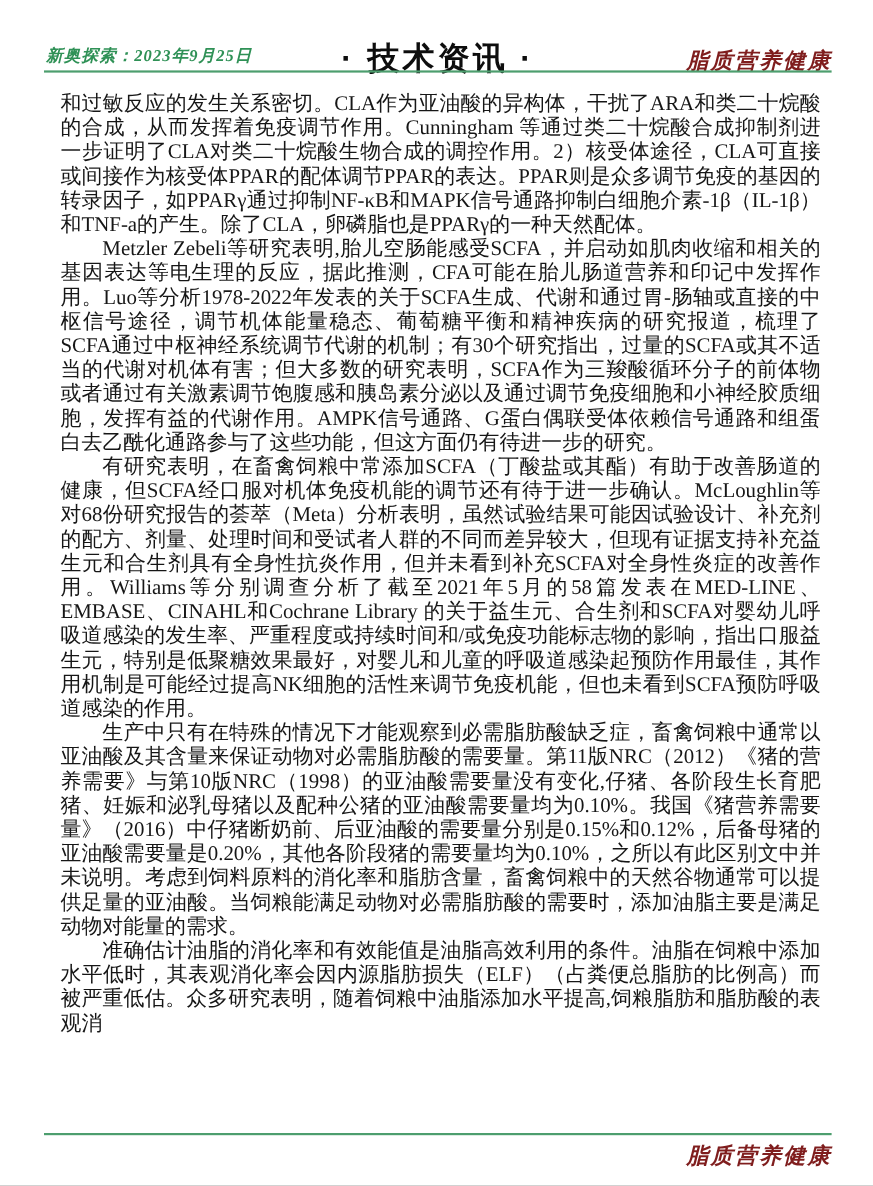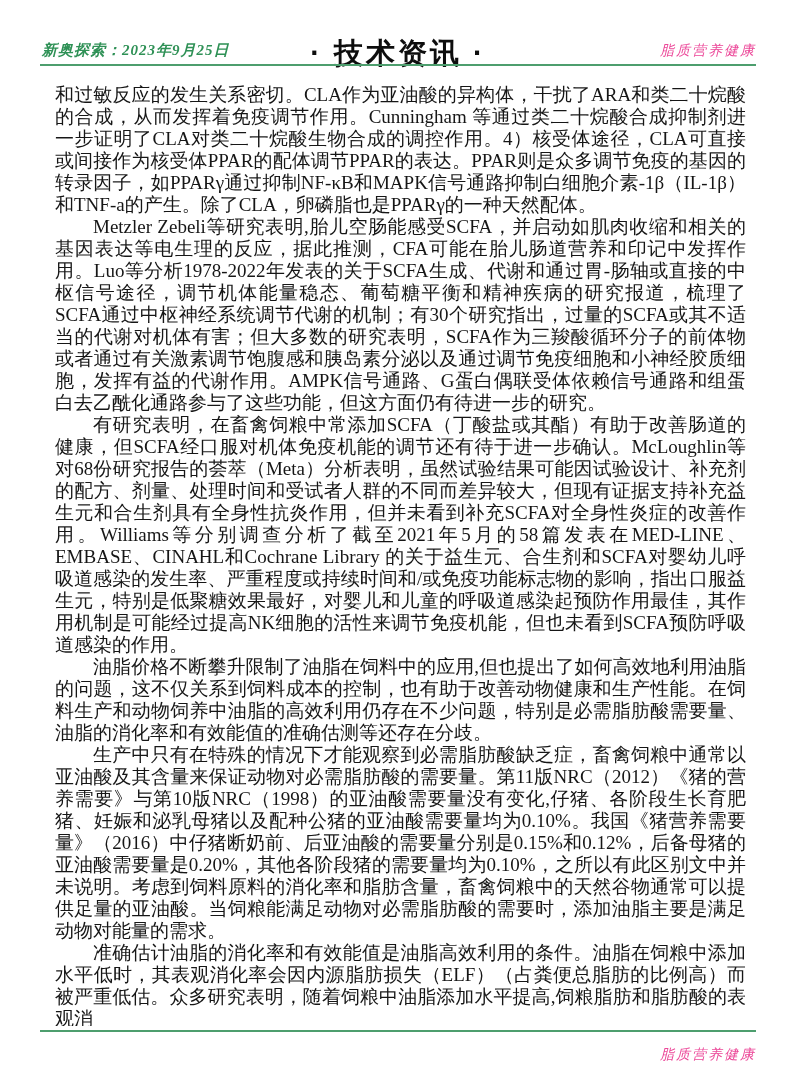--- a/index.html
+++ b/index.html
@@ -36,24 +36,24 @@
     position:absolute;left:50%;top:0;
     transform:translateX(-50%);
     font-family:"Liberation Sans","DejaVu Sans",sans-serif;
     font-size:29px;
     font-weight:900;
     letter-spacing:3px;
     color:#0d0d0d;
     white-space:nowrap;
   }
   .journal-script{
-    font-size:14px;
+    font-size:20px;
     font-style:italic;
-    font-weight:normal;
-    color:#ec4899;
+    font-weight:bold;
+    color:#7f1d1d;
     letter-spacing:2px;
     white-space:nowrap;
   }
   .header-journal{
     position:absolute;right:0;top:8px;
   }
   .rule{
     position:absolute;left:40px;right:38px;
     height:2px;
     background:var(--rule-green);
@@ -92,26 +92,25 @@
 
   <div class="header">
     <span class="header-date">新奥探索：2023年9月25日</span>
     <span class="header-title">· 技术资讯 ·</span>
     <span class="journal-script header-journal">脂质营养健康</span>
   </div>
 
   <div class="rule rule-top"></div>
 
   <div class="content">
-    <p class="no-indent">和过敏反应的发生关系密切。CLA作为亚油酸的异构体，干扰了ARA和类二十烷酸的合成，从而发挥着免疫调节作用。Cunningham 等通过类二十烷酸合成抑制剂进一步证明了CLA对类二十烷酸生物合成的调控作用。4）核受体途径，CLA可直接或间接作为核受体PPAR的配体调节PPAR的表达。PPAR则是众多调节免疫的基因的转录因子，如PPARγ通过抑制NF-κB和MAPK信号通路抑制白细胞介素-1β（IL-1β）和TNF-a的产生。除了CLA，卵磷脂也是PPARγ的一种天然配体。</p>
+    <p class="no-indent">和过敏反应的发生关系密切。CLA作为亚油酸的异构体，干扰了ARA和类二十烷酸的合成，从而发挥着免疫调节作用。Cunningham 等通过类二十烷酸合成抑制剂进一步证明了CLA对类二十烷酸生物合成的调控作用。2）核受体途径，CLA可直接或间接作为核受体PPAR的配体调节PPAR的表达。PPAR则是众多调节免疫的基因的转录因子，如PPARγ通过抑制NF-κB和MAPK信号通路抑制白细胞介素-1β（IL-1β）和TNF-a的产生。除了CLA，卵磷脂也是PPARγ的一种天然配体。</p>
     <p>Metzler Zebeli等研究表明,胎儿空肠能感受SCFA，并启动如肌肉收缩和相关的基因表达等电生理的反应，据此推测，CFA可能在胎儿肠道营养和印记中发挥作用。Luo等分析1978-2022年发表的关于SCFA生成、代谢和通过胃-肠轴或直接的中枢信号途径，调节机体能量稳态、葡萄糖平衡和精神疾病的研究报道，梳理了SCFA通过中枢神经系统调节代谢的机制；有30个研究指出，过量的SCFA或其不适当的代谢对机体有害；但大多数的研究表明，SCFA作为三羧酸循环分子的前体物或者通过有关激素调节饱腹感和胰岛素分泌以及通过调节免疫细胞和小神经胶质细胞，发挥有益的代谢作用。AMPK信号通路、G蛋白偶联受体依赖信号通路和组蛋白去乙酰化通路参与了这些功能，但这方面仍有待进一步的研究。</p>
     <p>有研究表明，在畜禽饲粮中常添加SCFA（丁酸盐或其酯）有助于改善肠道的健康，但SCFA经口服对机体免疫机能的调节还有待于进一步确认。McLoughlin等对68份研究报告的荟萃（Meta）分析表明，虽然试验结果可能因试验设计、补充剂的配方、剂量、处理时间和受试者人群的不同而差异较大，但现有证据支持补充益生元和合生剂具有全身性抗炎作用，但并未看到补充SCFA对全身性炎症的改善作用。Williams等分别调查分析了截至2021年5月的58篇发表在MED-LINE、EMBASE、CINAHL和Cochrane Library 的关于益生元、合生剂和SCFA对婴幼儿呼吸道感染的发生率、严重程度或持续时间和/或免疫功能标志物的影响，指出口服益生元，特别是低聚糖效果最好，对婴儿和儿童的呼吸道感染起预防作用最佳，其作用机制是可能经过提高NK细胞的活性来调节免疫机能，但也未看到SCFA预防呼吸道感染的作用。</p>
 
 
-    <p>油脂价格不断攀升限制了油脂在饲料中的应用,但也提出了如何高效地利用油脂的问题，这不仅关系到饲料成本的控制，也有助于改善动物健康和生产性能。在饲料生产和动物饲养中油脂的高效利用仍存在不少问题，特别是必需脂肪酸需要量、油脂的消化率和有效能值的准确估测等还存在分歧。</p>
     <p>生产中只有在特殊的情况下才能观察到必需脂肪酸缺乏症，畜禽饲粮中通常以亚油酸及其含量来保证动物对必需脂肪酸的需要量。第11版NRC（2012）《猪的营养需要》与第10版NRC（1998）的亚油酸需要量没有变化,仔猪、各阶段生长育肥猪、妊娠和泌乳母猪以及配种公猪的亚油酸需要量均为0.10%。我国《猪营养需要量》（2016）中仔猪断奶前、后亚油酸的需要量分别是0.15%和0.12%，后备母猪的亚油酸需要量是0.20%，其他各阶段猪的需要量均为0.10%，之所以有此区别文中并未说明。考虑到饲料原料的消化率和脂肪含量，畜禽饲粮中的天然谷物通常可以提供足量的亚油酸。当饲粮能满足动物对必需脂肪酸的需要时，添加油脂主要是满足动物对能量的需求。</p>
     <p>准确估计油脂的消化率和有效能值是油脂高效利用的条件。油脂在饲粮中添加水平低时，其表观消化率会因内源脂肪损失（ELF）（占粪便总脂肪的比例高）而被严重低估。众多研究表明，随着饲粮中油脂添加水平提高,饲粮脂肪和脂肪酸的表观消</p>
   </div>
 
   <div class="rule rule-bottom"></div>
 
   <span class="journal-script footer-journal">脂质营养健康</span>
 
 </div>
 

